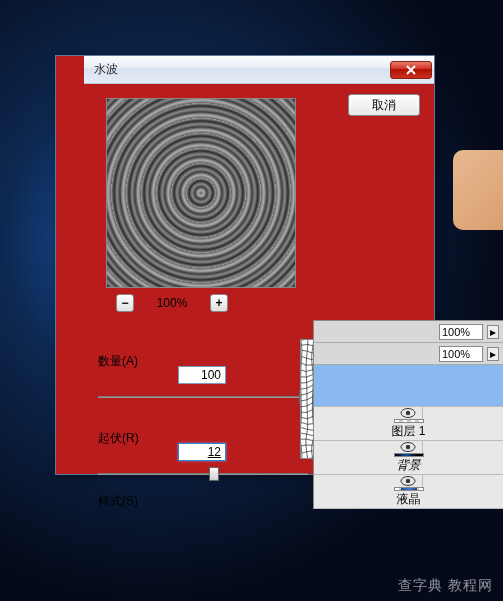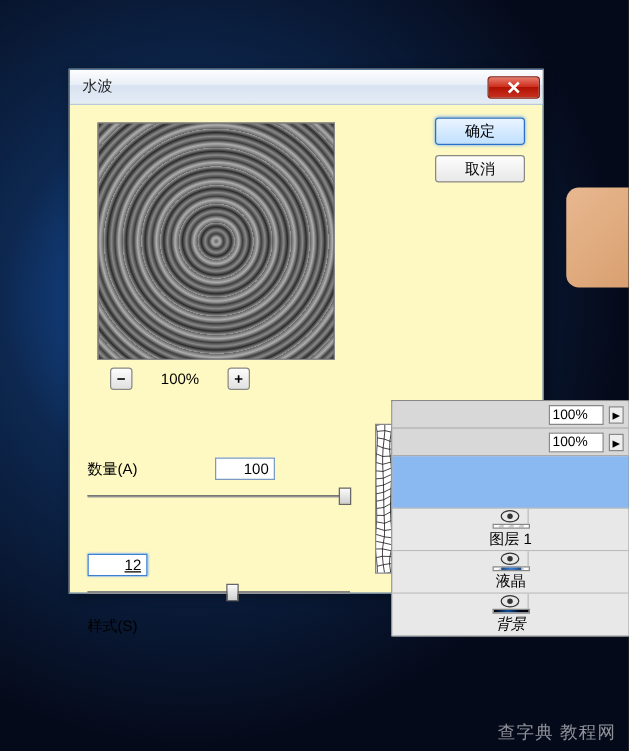--- a/index.html
+++ b/index.html
@@ -10,23 +10,24 @@
   background: radial-gradient(ellipse at 30% 40%, #1a5bb8 0%, #0d2850 30%, #050a1a 70%);
 }
 .arm {
   position: absolute; right: 0; top: 150px; width: 50px; height: 80px;
   background: linear-gradient(135deg, #e8b890, #d9a070);
   border-radius: 10px 0 0 10px;
 }
 
 .dialog {
   position: absolute; left: 55px; top: 55px; width: 380px; height: 420px;
-  background: #fef9c3;
+  background: #b91c1c;
   border: 1px solid #5a7aa0;
   box-shadow: 2px 2px 8px rgba(0,0,0,0.4);
+  padding-left: 28px;
 }
 .titlebar {
   height: 28px;
   background: linear-gradient(#fdfdfe, #e8eef7 45%, #d8e2f0 46%, #e4ecf6);
   border-bottom: 1px solid #b8c8dc;
   display: flex; align-items: center; padding: 0 2px 0 10px;
 }
 .titlebar .title { flex: 1; color: #222; }
 .close-btn {
   width: 42px; height: 18px;
@@ -74,21 +75,21 @@
 .sq-btn {
   width: 18px; height: 18px;
   background: linear-gradient(#fdfdfd, #e0e0e0);
   border: 1px solid #888; border-radius: 3px;
   display: flex; align-items: center; justify-content: center;
   cursor: pointer; font-weight: bold;
 }
 .zoom-pct { min-width: 40px; text-align: center; }
 
 .controls { position: absolute; left: 14px; top: 255px; width: 220px; }
-.ctrl-row { display: flex; align-items: flex-end; margin-bottom: 4px; gap: 22px; }
+.ctrl-row { display: flex; align-items: center; margin-bottom: 4px; }
 .ctrl-label { width: 80px; }
 .num-input {
   width: 48px; height: 18px; border: 1px solid #7a9ac0;
   background: #fff; text-align: right; padding: 0 4px; margin-top: 27px;
 }
 .num-input.active { border: 1px solid #3a80d0; box-shadow: 0 0 2px #5aa0ff; text-decoration: underline; }
 .slider {
   position: relative; width: 210px; height: 18px; margin-bottom: 10px;
 }
 .slider-track {
@@ -182,21 +183,20 @@
     <span class="title">水波</span>
     <div class="close-btn">
       <svg viewBox="0 0 12 10">
         <path d="M2 1 L10 9 M10 1 L2 9" stroke="#fff" stroke-width="2" fill="none"></path>
       </svg>
     </div>
   </div>
 
   <div class="dialog-body">
     <div class="btn-col">
-      <div class="btn primary">确定</div>
       <div class="btn">取消</div>
     </div>
 
     <div class="preview">
       <div class="ripple-img"></div>
     </div>
 
     <div class="zoom-row">
       <div class="sq-btn">−</div>
       <span class="zoom-pct">100%</span>
@@ -207,20 +207,21 @@
       <div class="ctrl-row">
         <span class="ctrl-label">数量(A)</span>
         <input class="num-input" value="100" style="">
       </div>
       <div class="slider">
         <div class="slider-track"></div>
         <div class="slider-thumb" id="thumb-a" style="left: 98%;"></div>
       </div>
 
       <div class="ctrl-row">
+        <span class="ctrl-label">起伏(R)</span>
         <input class="num-input active" value="12" style="">
       </div>
       <div class="slider">
         <div class="slider-track"></div>
         <div class="slider-thumb" id="thumb-r" style="left: 55%;"></div>
       </div>
 
       <div class="style-row">
         <span>样式(S)</span>
       </div>
@@ -261,33 +262,33 @@
     <span class="layer-name">图层 1</span>
   </div>
 
   <div class="layer-row">
     <div class="eye">
       <svg viewBox="0 0 16 12">
           <ellipse cx="8" cy="6" rx="7" ry="4.5" fill="none" stroke="#333"></ellipse>
           <circle cx="8" cy="6" r="2.2" fill="#333"></circle>
         </svg>
     </div>
-    <div class="thumb check-bg">
-        <div class="thumb-blob"></div>
-      </div>
-    <span class="layer-name">液晶</span>
+    <div class="thumb">
+        <div class="thumb-dark"></div>
+      </div>
+    <span class="layer-name italic">背景</span>
   </div>
 
   <div class="layer-row">
     <div class="eye">
       <svg viewBox="0 0 16 12">
           <ellipse cx="8" cy="6" rx="7" ry="4.5" fill="none" stroke="#333"></ellipse>
           <circle cx="8" cy="6" r="2.2" fill="#333"></circle>
         </svg>
     </div>
-    <div class="thumb">
-        <div class="thumb-dark"></div>
-      </div>
-    <span class="layer-name italic">背景</span>
+    <div class="thumb check-bg">
+        <div class="thumb-blob"></div>
+      </div>
+    <span class="layer-name">液晶</span>
   </div>
 </div>
 
 <div class="watermark">查字典   教程网</div>
 
 </body></html>

